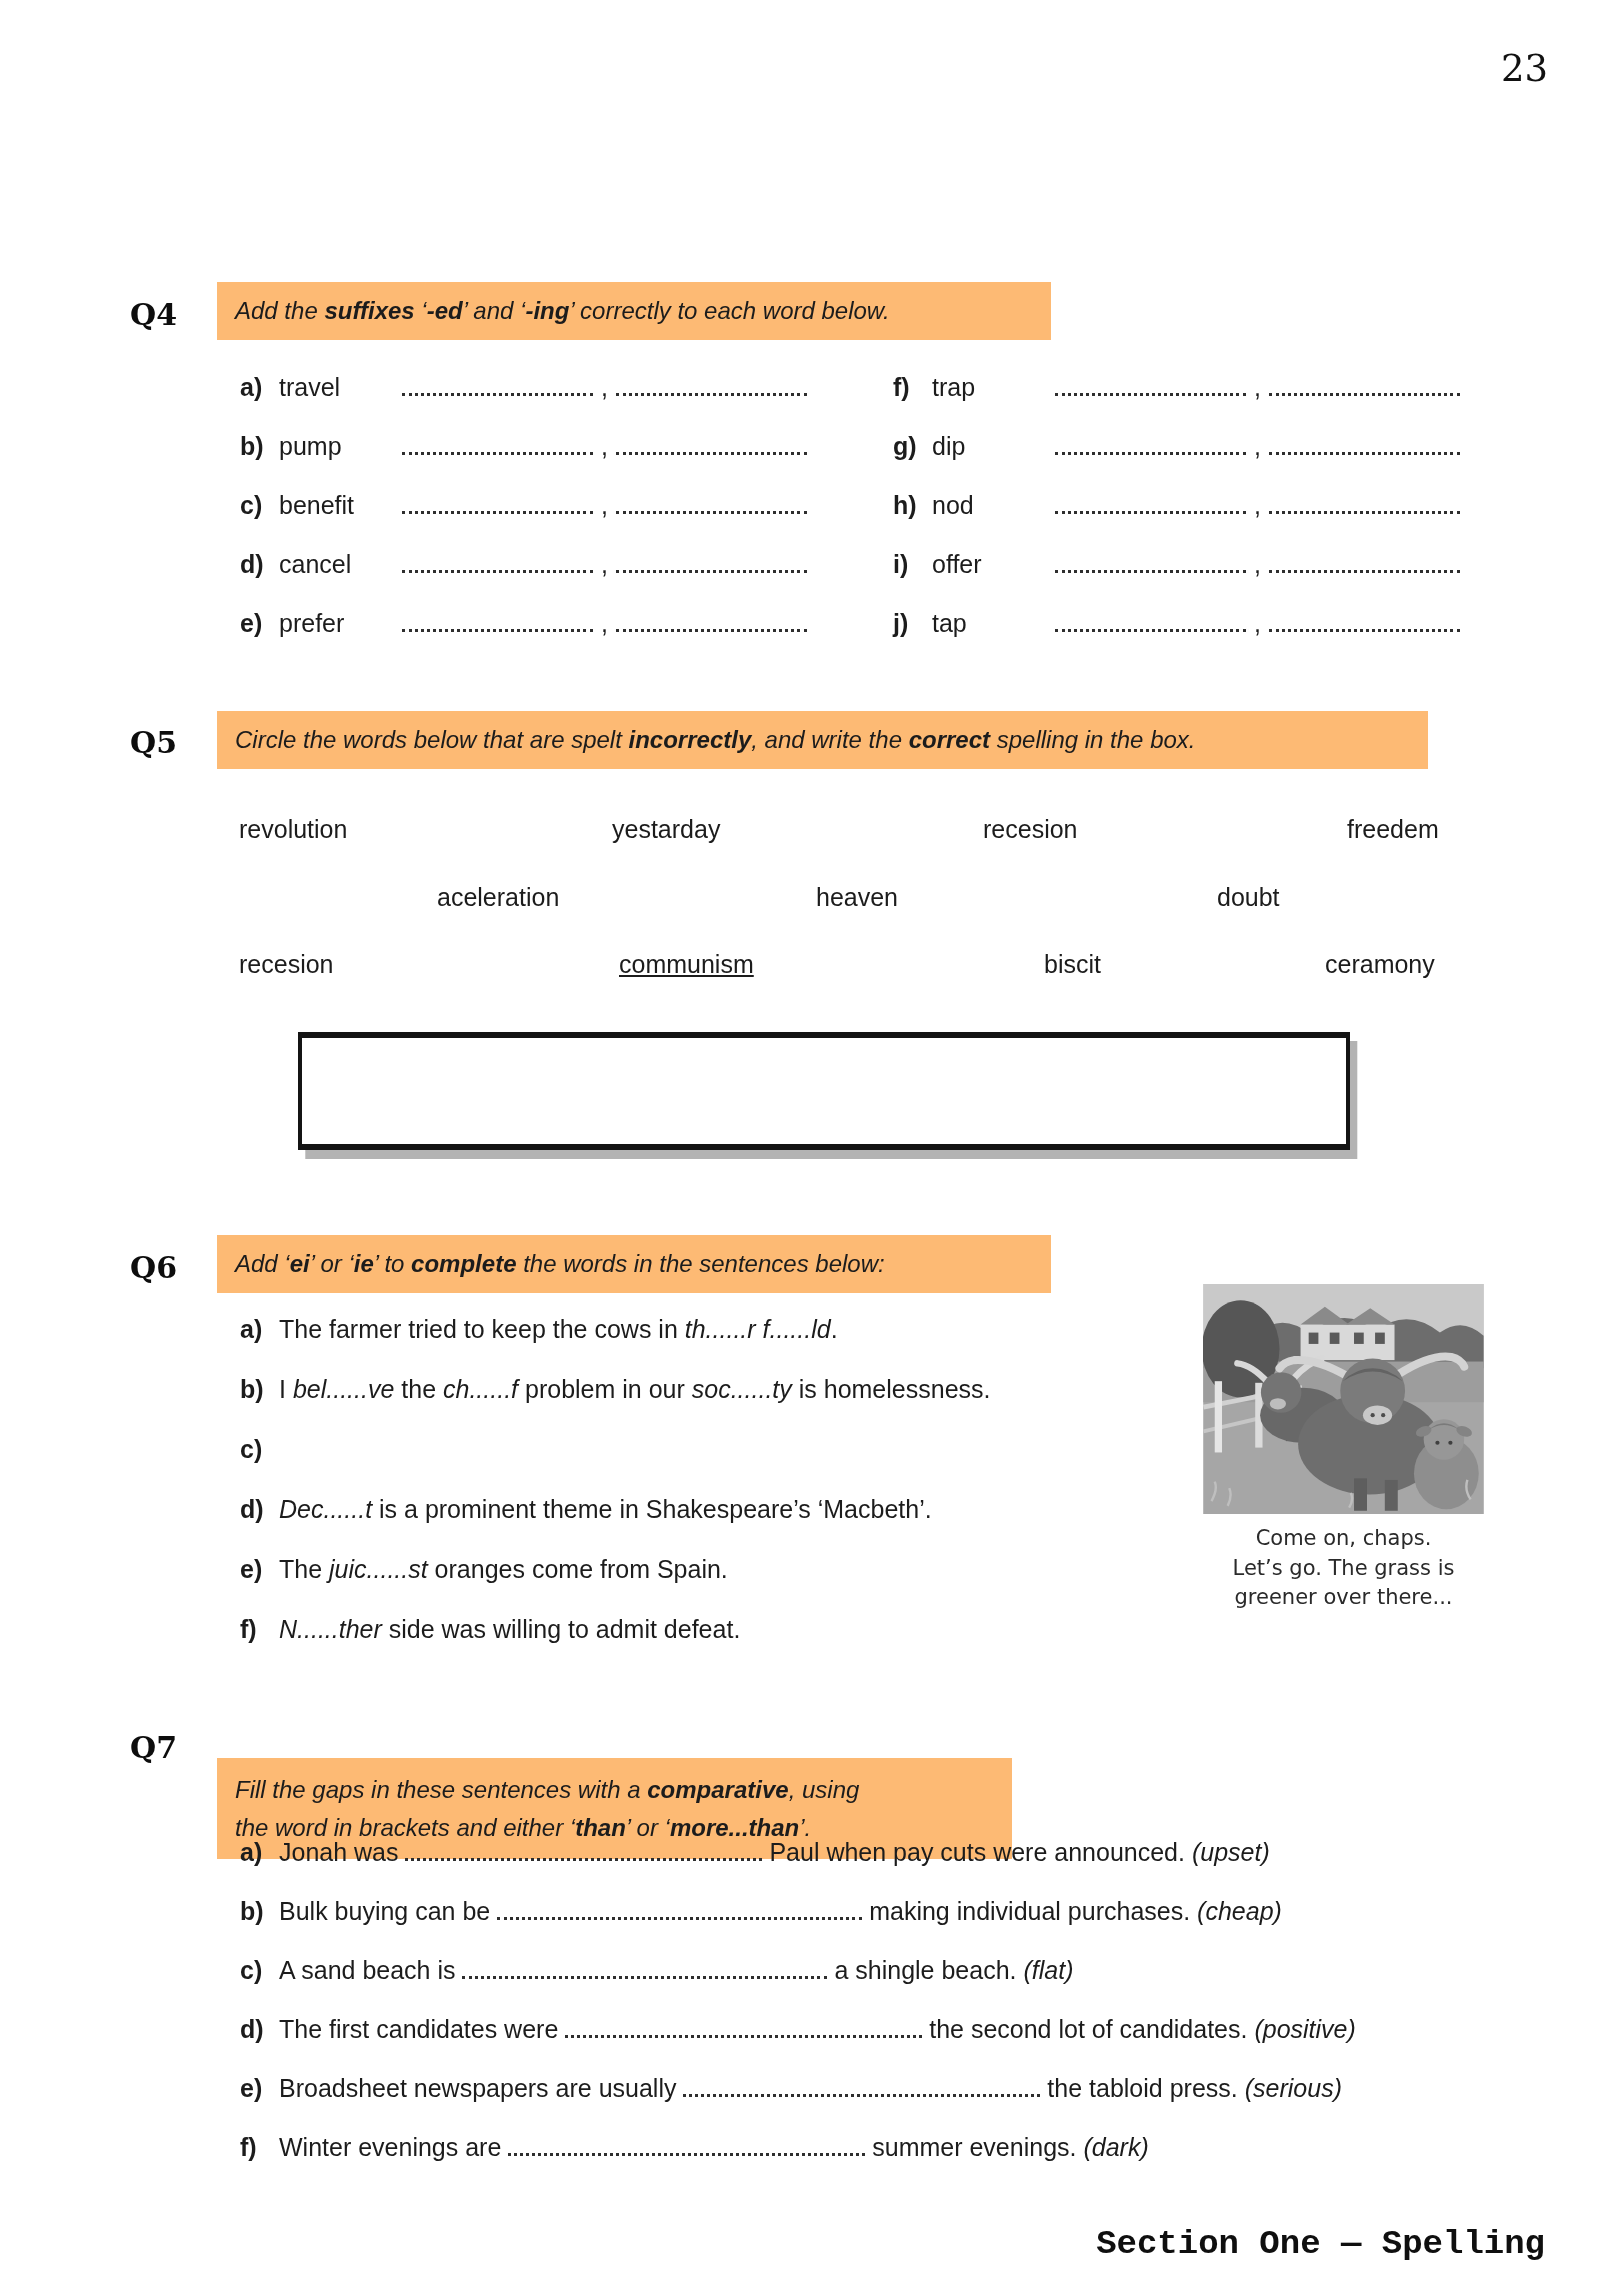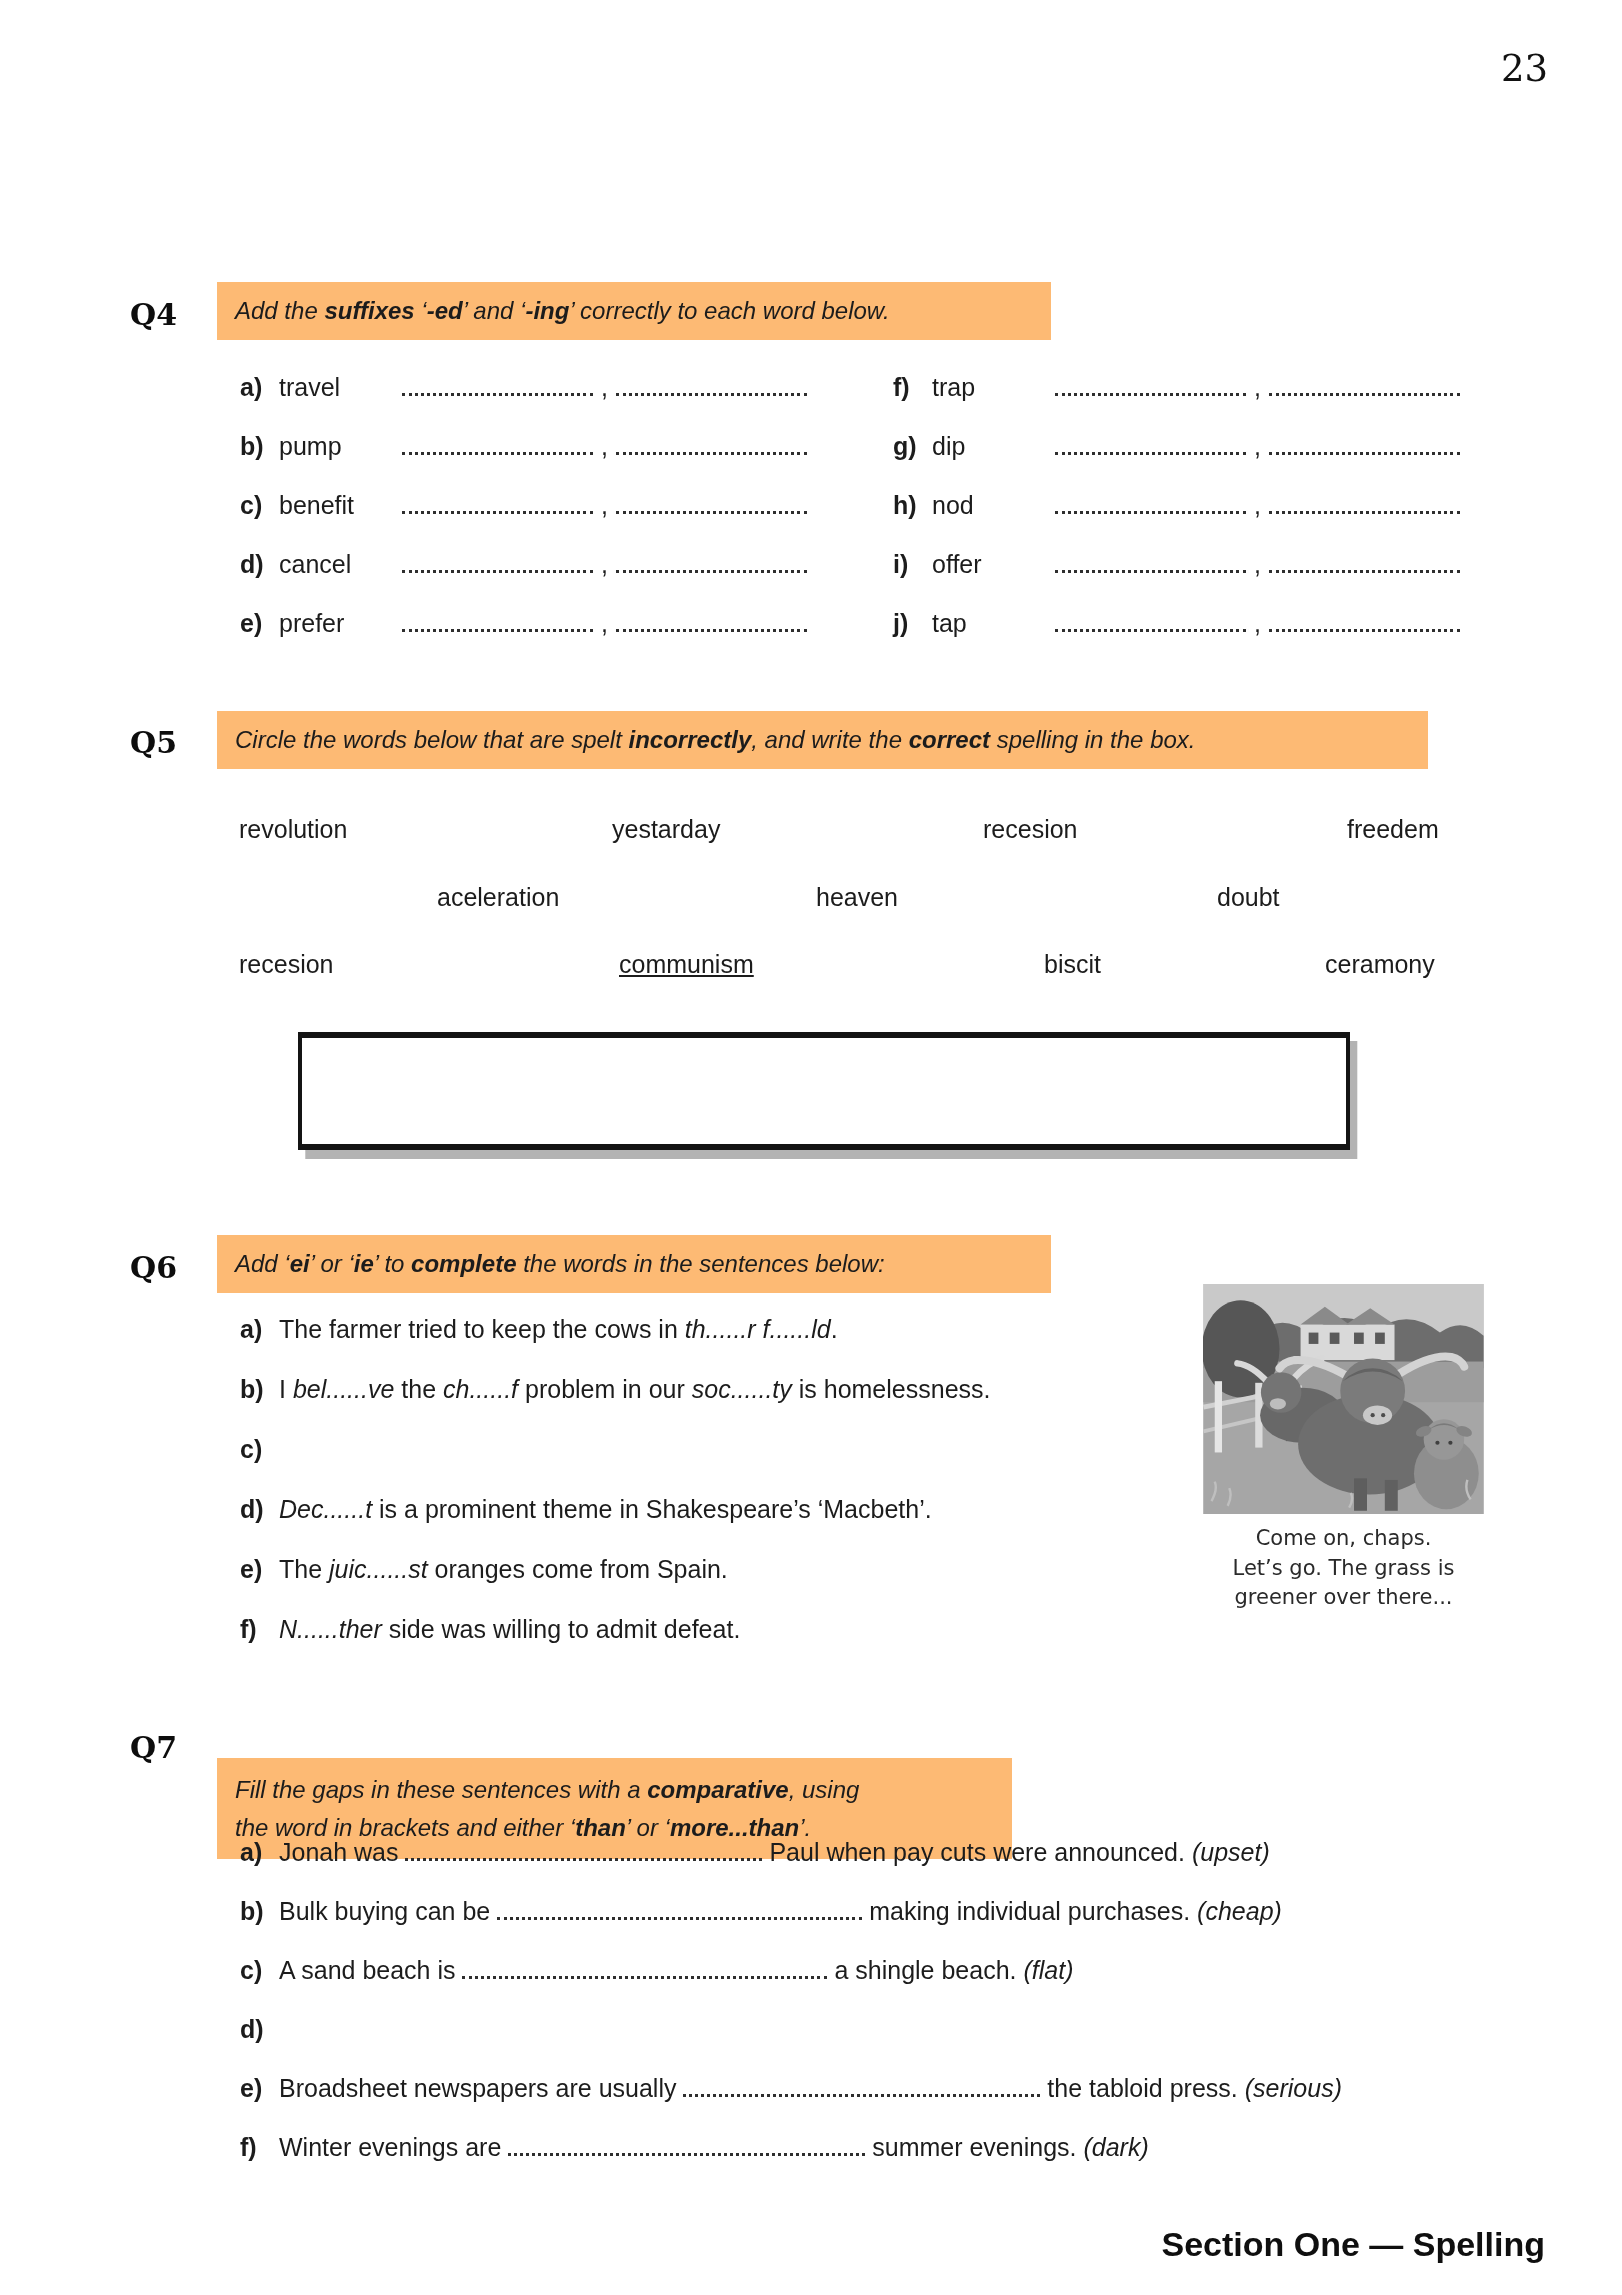--- a/index.html
+++ b/index.html
@@ -27,21 +27,21 @@
     border-top-width: 5.7px; border-bottom-width: 5.7px;
     box-shadow: 10.5px 11.4px 0 #9d9d9d;
     display: flex; align-items: center; justify-content: center;
   }
   .title-box h1 {
     font-family: "DejaVu Serif", serif;
     font-weight: bold; font-size: 54px; letter-spacing: 0.8px; color:#0d0d0d;
   }
   .footer {
     position: absolute; top: 2225px; right: 78px;
-    font-family: Liberation Sans, sans-serif; font-weight: bold;
+    font-family: Liberation Mono, monospace; font-weight: bold;
     font-size: 34px; color:#0f0f0f;
   }
   
   .qlabel {
     position: absolute; left: 130px;
     font-family: "DejaVu Serif", serif; font-weight: bold;
     font-size: 30px; color:#0d0d0d;
   }
   .qbar {
     position: absolute; left: 217px;
@@ -340,20 +340,21 @@
         <span class="runs"><span>Bulk buying can be </span><span class="gap" style="width: 365px;"></span><span> making individual purchases. </span><span class="i">(cheap)</span></span>
       </div>
 
       <div class="s-row">
         <span class="letter">c)</span>
         <span class="runs"><span>A sand beach is </span><span class="gap" style="width: 365px;"></span><span> a shingle beach. </span><span class="i">(flat)</span></span>
       </div>
 
       <div class="s-row">
         <span class="letter">d)</span>
+        <span class="runs"><span>The first candidates were </span><span class="gap" style="width: 357px;"></span><span> the second lot of candidates. </span><span class="i">(positive)</span></span>
       </div>
 
       <div class="s-row">
         <span class="letter">e)</span>
         <span class="runs"><span>Broadsheet newspapers are usually </span><span class="gap" style="width: 357px;"></span><span> the tabloid press. </span><span class="i">(serious)</span></span>
       </div>
 
       <div class="s-row">
         <span class="letter">f)</span>
         <span class="runs"><span>Winter evenings are </span><span class="gap" style="width: 357px;"></span><span> summer evenings. </span><span class="i">(dark)</span></span>

